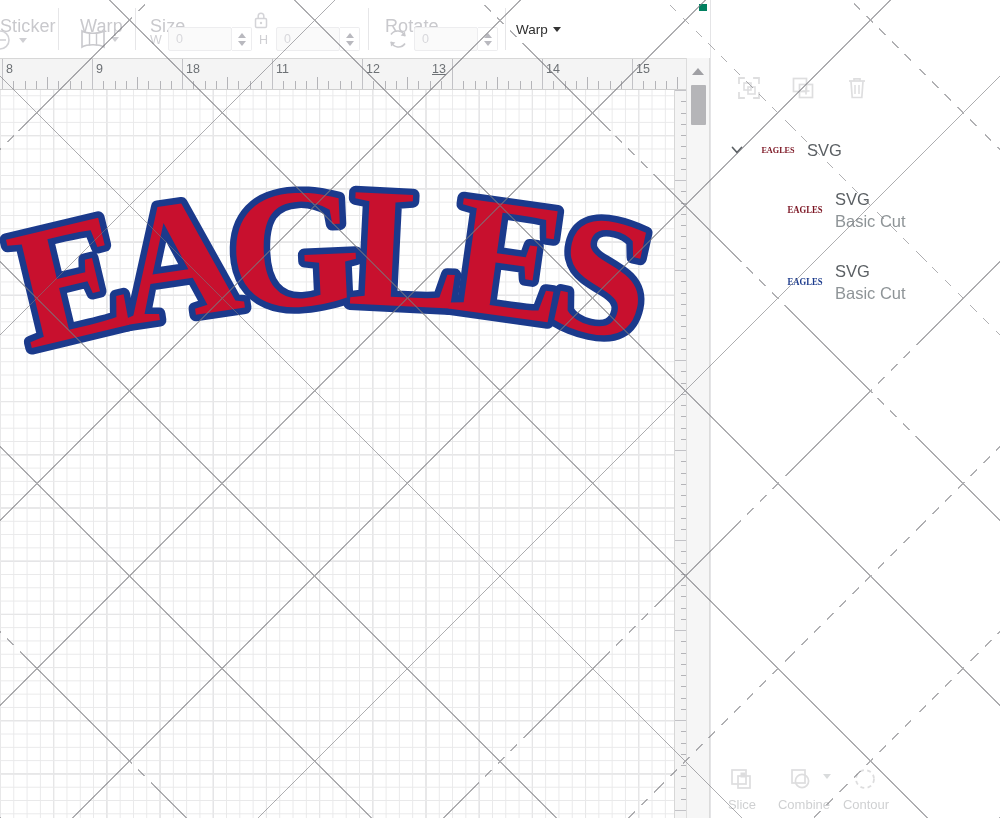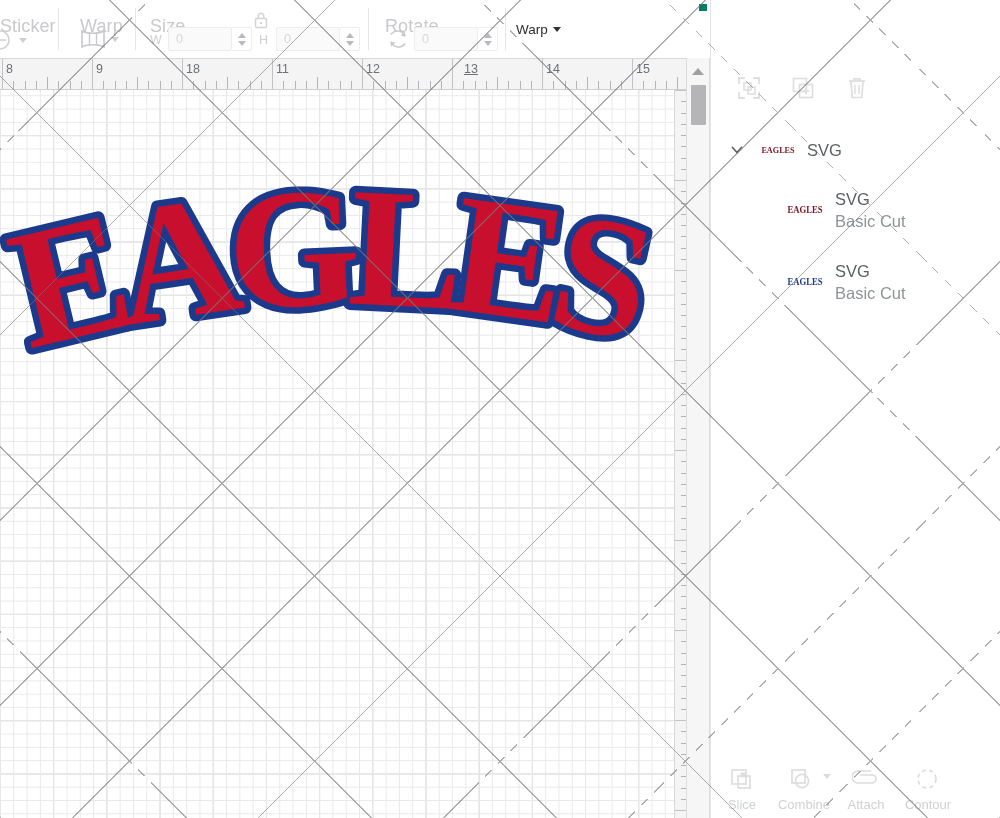--- a/index.html
+++ b/index.html
@@ -333,21 +333,21 @@
       <div class="rt" style="left: 362px; top: 0px; width: 1px; height: 30px; background: rgb(194, 194, 198);"></div>
       <div class="rnum" style="left: 366px;">12</div>
       <div class="rt" style="left: 373.25px; top: 22px; width: 1px; height: 8px;"></div>
       <div class="rt" style="left: 384.5px; top: 22px; width: 1px; height: 8px;"></div>
       <div class="rt" style="left: 395.75px; top: 22px; width: 1px; height: 8px;"></div>
       <div class="rt" style="left: 407px; top: 18px; width: 1px; height: 12px;"></div>
       <div class="rt" style="left: 418.25px; top: 22px; width: 1px; height: 8px;"></div>
       <div class="rt" style="left: 429.5px; top: 22px; width: 1px; height: 8px;"></div>
       <div class="rt" style="left: 440.75px; top: 22px; width: 1px; height: 8px;"></div>
       <div class="rt" style="left: 452px; top: 0px; width: 1px; height: 30px; background: rgb(194, 194, 198);"></div>
-      <div class="rnum" style="left: 464px; text-decoration: underline;">13</div>
+      <div class="rnum" style="left: 432px; text-decoration: underline;">13</div>
       <div class="rt" style="left: 463.25px; top: 22px; width: 1px; height: 8px;"></div>
       <div class="rt" style="left: 474.5px; top: 22px; width: 1px; height: 8px;"></div>
       <div class="rt" style="left: 485.75px; top: 22px; width: 1px; height: 8px;"></div>
       <div class="rt" style="left: 497px; top: 18px; width: 1px; height: 12px;"></div>
       <div class="rt" style="left: 508.25px; top: 22px; width: 1px; height: 8px;"></div>
       <div class="rt" style="left: 519.5px; top: 22px; width: 1px; height: 8px;"></div>
       <div class="rt" style="left: 530.75px; top: 22px; width: 1px; height: 8px;"></div>
       <div class="rt" style="left: 542px; top: 0px; width: 1px; height: 30px; background: rgb(194, 194, 198);"></div>
       <div class="rnum" style="left: 546px;">14</div>
       <div class="rt" style="left: 553.25px; top: 22px; width: 1px; height: 8px;"></div>
@@ -540,28 +540,20 @@
             <svg width="30" height="24" viewBox="0 0 30 24">
         <rect x="3" y="3" width="13" height="13" fill="none" stroke="#9a9a9e" stroke-width="1.7"></rect>
         <circle cx="13" cy="14" r="6.6" fill="none" stroke="#9a9a9e" stroke-width="1.7"></circle>
             </svg>
           </span>
       <span class="blab">Combine</span>
       <span class="bcaret"></span>
         </div>
         <div class="bt">
           <span class="bico">
-            <svg width="28" height="24" viewBox="0 0 28 24">
-        <path d="M8 8 h12 a4 4 0 0 1 0 8 H6 a6 6 0 0 1 0-12 h13" fill="none" stroke="#9a9a9e" stroke-width="1.7"></path>
-            </svg>
-          </span>
-      <span class="blab">Attach</span>
-      </div>
-        <div class="bt">
-          <span class="bico">
             <svg width="26" height="24" viewBox="0 0 26 24">
         <circle cx="12" cy="12" r="9" fill="none" stroke="#9a9a9e" stroke-width="1.8" stroke-dasharray="4 3.4"></circle>
             </svg>
           </span>
       <span class="blab">Contour</span>
       </div>
       </div>
   </div>
 
   <div class="topright-mark"></div>

